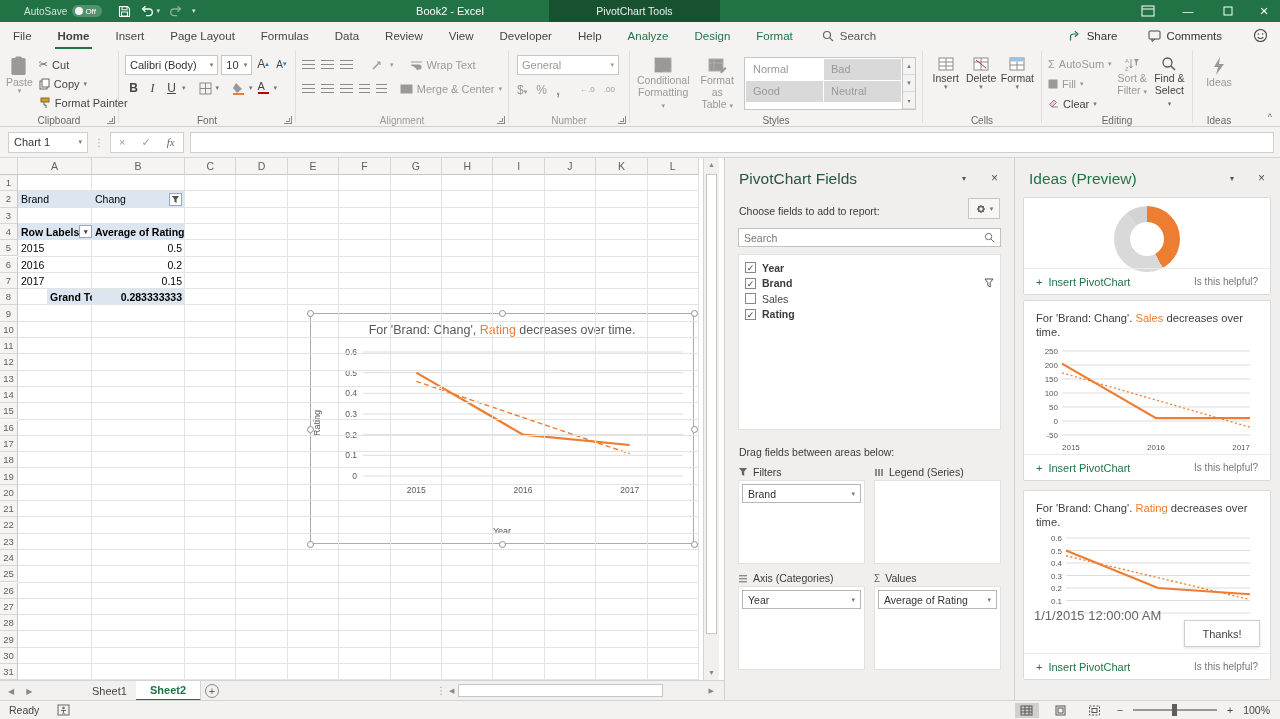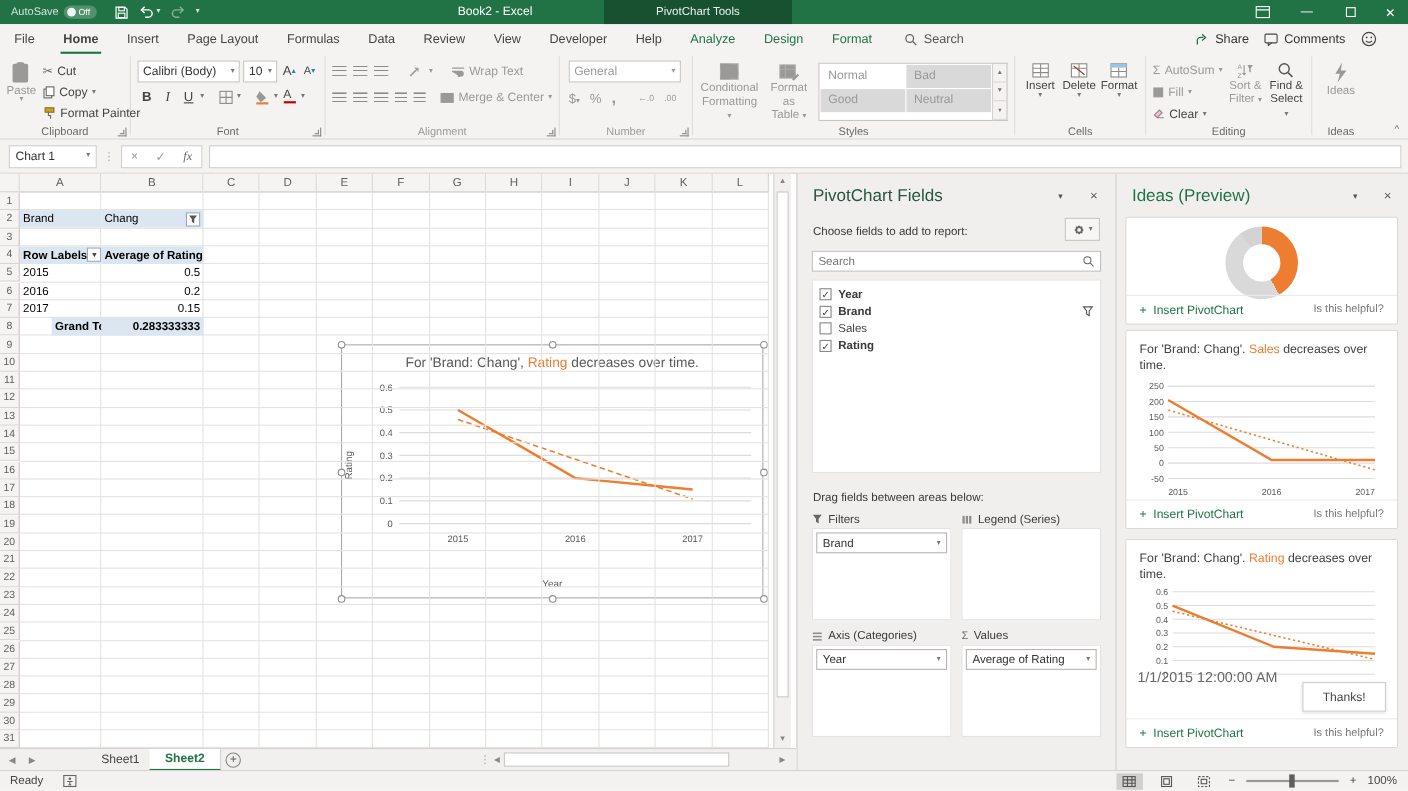--- a/index.html
+++ b/index.html
@@ -2,38 +2,38 @@
 <html><head>
 <meta charset="utf-8">
 <style>
 *{margin:0;padding:0;box-sizing:border-box}
 html,body{width:1280px;height:719px;overflow:hidden}
 body{position:relative;font-family:"Liberation Sans",sans-serif;font-size:11px;color:#333;background:#fff}
 svg{display:block}
 
 
 #titlebar{position:absolute;left:0;top:0;width:1280px;height:22px;background:#217346}
-.tb-left{display:flex;align-items:center;gap:10px;padding-left:10px;height:22px}
+.tb-left{display:flex;align-items:center;gap:10px;padding-left:24px;height:22px}
 .autosave{display:flex;align-items:center;gap:5px;color:rgba(255,255,255,.8);font-size:10px}
 .as-pill{width:30px;height:12px;border-radius:6px;background:rgba(255,255,255,.22);display:flex;align-items:center;gap:2px;padding:0 3px;color:#fff;font-size:8px}
 .as-dot{width:8px;height:8px;border-radius:50%;background:#fff;opacity:.9}
 .qat{display:flex;align-items:center;gap:9px;margin-left:6px}
 .qat .crt{color:rgba(255,255,255,.8);font-size:7px}
 #tb-title{position:absolute;left:360px;top:0;width:180px;height:22px;line-height:22px;color:#fff;font-size:11px;text-align:center}
 #tb-context{position:absolute;left:549px;top:0;width:171px;height:22px;background:#17512f;color:#e9f1ec;font-size:10.5px;text-align:center;line-height:22px}
 .tb-ctrl{position:absolute;top:0;height:22px;display:flex;align-items:center;justify-content:center;color:#fff}
 
 
 #tabrow{position:absolute;left:0;top:22px;width:1280px;height:27px;background:#f4f3f2;display:flex;align-items:stretch}
 .tab{padding:0 13px;display:flex;align-items:center;font-size:11.5px;color:#444;position:relative}
 .tab.active{font-weight:bold}
 .tab.active::after{content:"";position:absolute;left:10px;right:10px;bottom:0;height:2.5px;background:#217346}
 .tab.ctx{color:#217346}
 #rib-search{display:flex;align-items:center;gap:6px;margin-left:16px;color:#555;font-size:11.5px}
-#tabrow-right{margin-left:auto;display:flex;align-items:center;gap:14px;padding-right:28px;color:#333}
+#tabrow-right{margin-left:auto;display:flex;align-items:center;gap:31px;padding-right:12px;color:#333}
 .trbtn{display:flex;align-items:center;gap:5px;font-size:11.5px}
 
 
 #ribbon{position:absolute;left:0;top:49px;width:1280px;height:78px;background:#f4f3f2;border-bottom:1px solid #d2d0ce;display:flex}
 .gdiv{width:1px;background:#e0dedc;height:72px;margin-top:2px}
 .grp{position:relative;height:78px;flex:none}
 .grp-t{position:absolute;bottom:1px;left:0;right:0;text-align:center;font-size:10px;color:#6a6865}
 .launcher{position:absolute;right:3px;bottom:3px;width:8px;height:8px;border-right:1px solid #8a8886;border-bottom:1px solid #8a8886}
 .launcher::after{content:"";position:absolute;right:1px;bottom:1px;width:3px;height:3px;border-right:1px solid #8a8886;border-bottom:1px solid #8a8886}
 .gc{display:flex;gap:6px;padding:5px 6px 0 6px}

